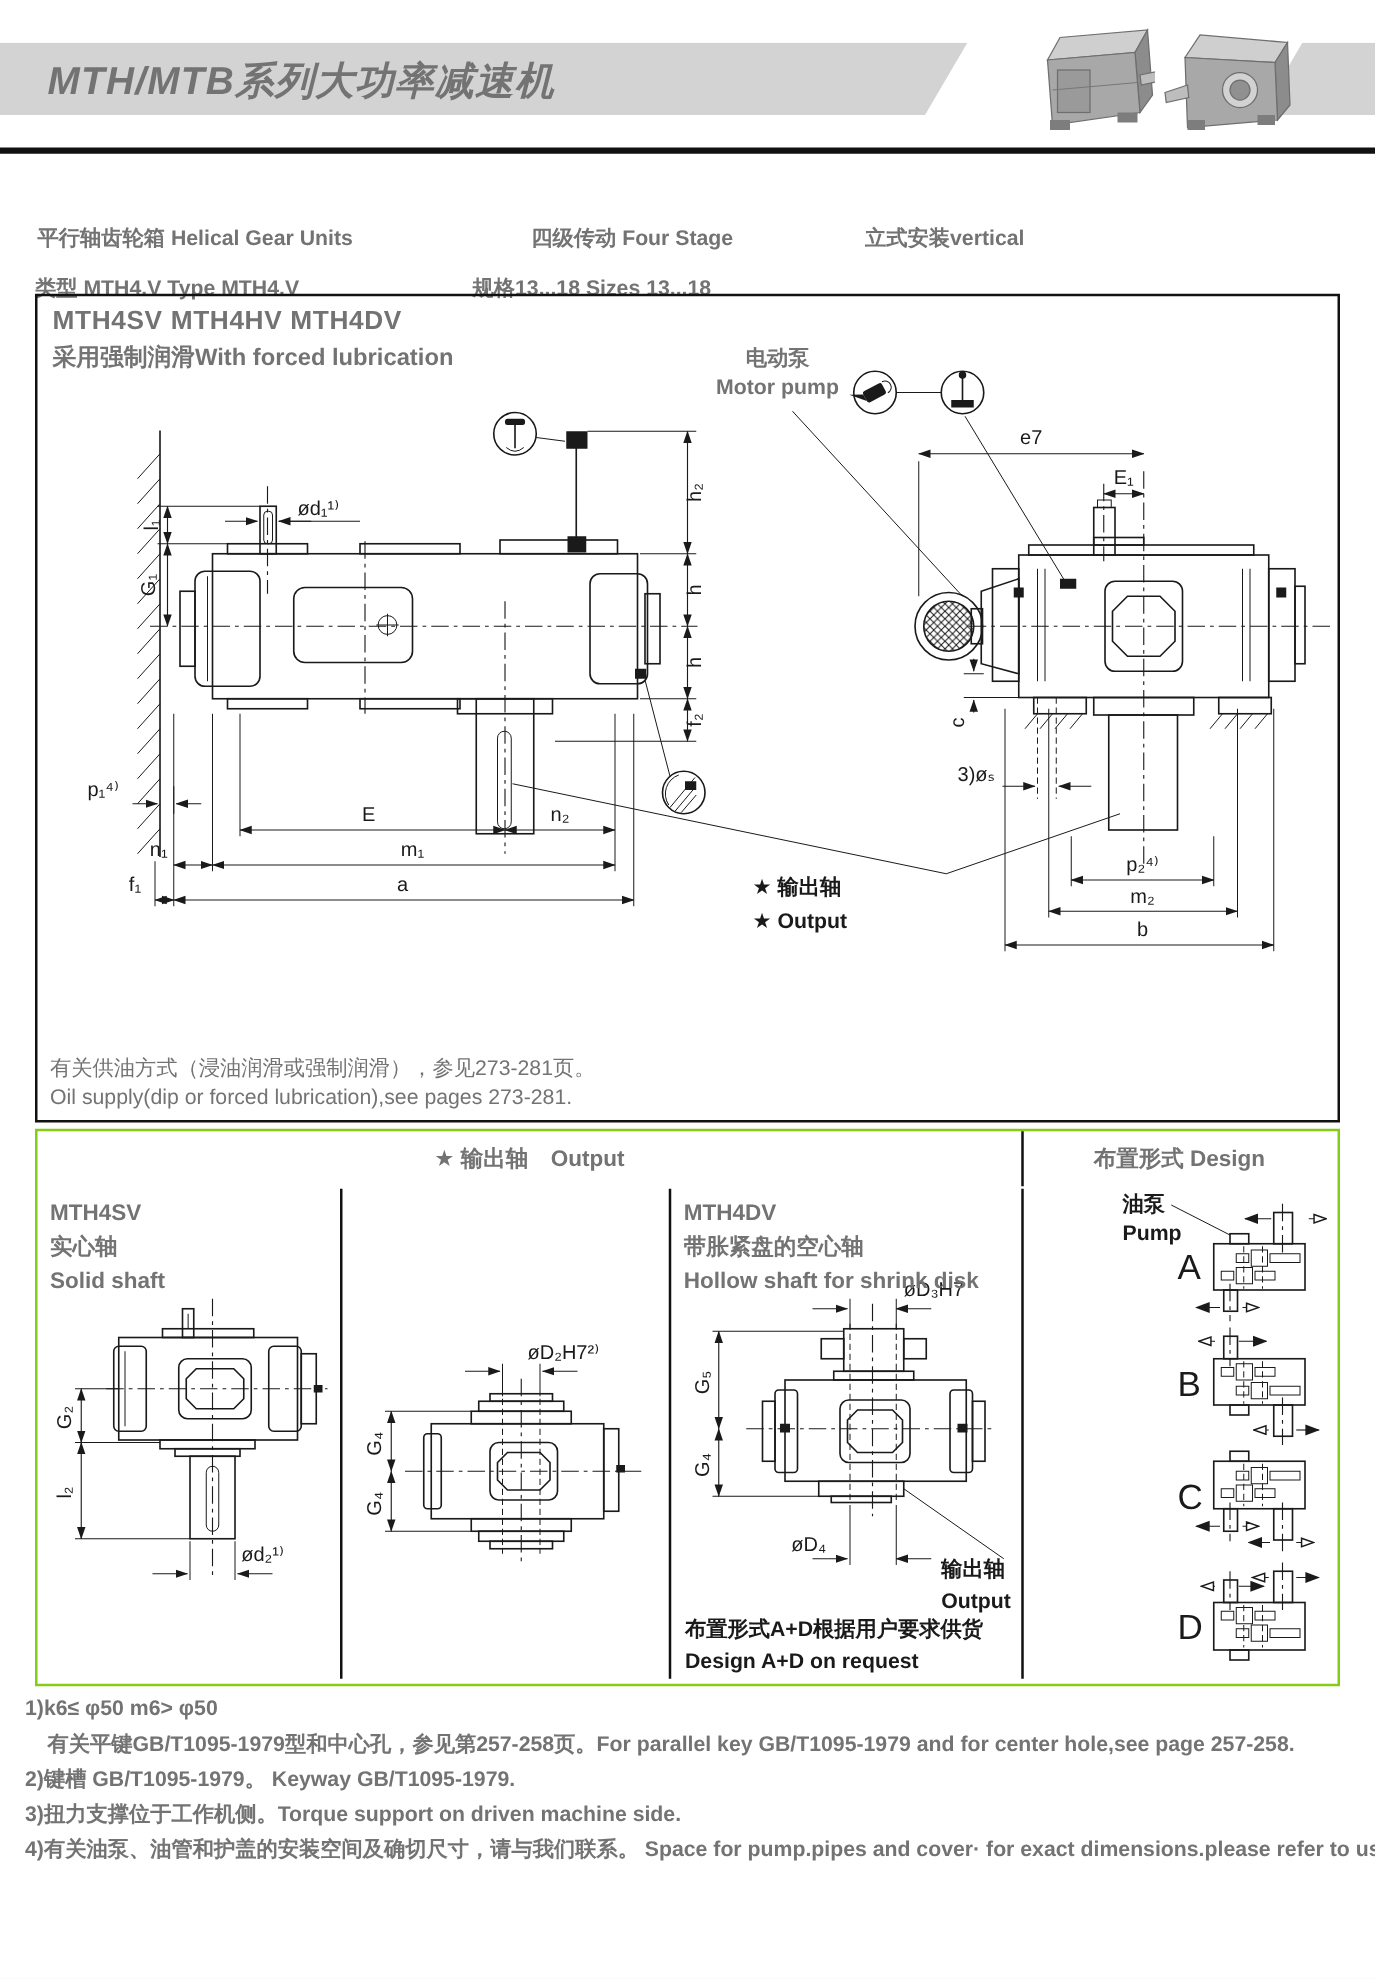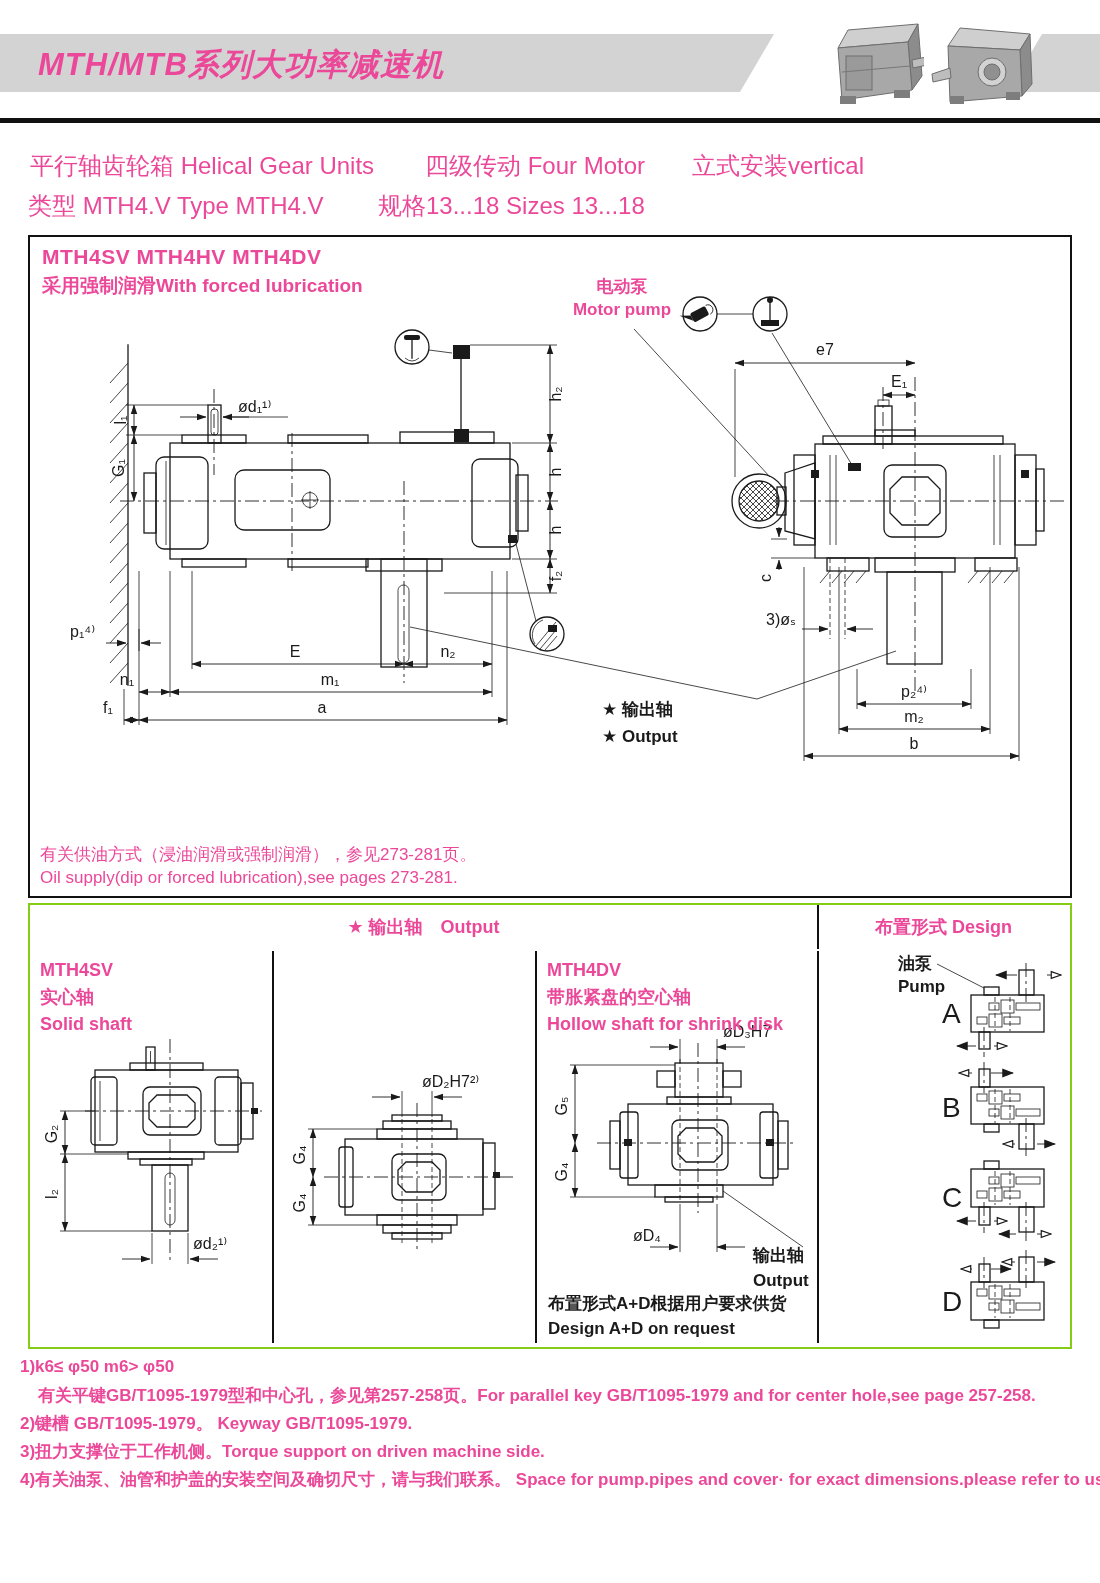--- a/index.html
+++ b/index.html
@@ -1,24 +1,24 @@
 <!DOCTYPE html>
 <html><head>
 <meta charset="utf-8">
 <style>
   html,body{margin:0;padding:0;background:#f3f3f3;}
   .page{position:relative;width:1100px;height:1583px;background:#ffffff;margin:0 auto;
-        font-family:"Liberation Sans","DejaVu Sans",sans-serif;color:#ec4899;overflow:hidden;}
+        font-family:"Liberation Sans","DejaVu Sans",sans-serif;color:#737373;overflow:hidden;}
   .abs{position:absolute;}
   .band{background:#d3d3d3;}
   .band-main{left:0;top:34px;width:774px;height:58px;clip-path:polygon(0 0,100% 0,calc(100% - 34px) 100%,0 100%);}
   .band-right{left:1008px;top:34px;width:92px;height:58px;clip-path:polygon(34px 0,100% 0,100% 100%,0 100%);}
   .page-title{left:38px;top:44px;font-size:31px;font-weight:bold;font-style:italic;letter-spacing:1px;}
   .rule{left:0;top:118px;width:1100px;height:5px;background:#111;}
-  .sub{font-size:24px;font-weight:normal;white-space:nowrap;}
+  .sub{font-size:17px;font-weight:bold;white-space:nowrap;margin-top:29px;}
   .mainbox{left:28px;top:235px;width:1040px;height:659px;border:2px solid #111;}
   .models-title{left:12px;top:8px;font-size:21px;font-weight:bold;letter-spacing:.5px;}
   .lube{left:12px;top:36px;font-size:19px;font-weight:bold;}
   .pump-label{left:512px;top:38px;width:160px;text-align:center;font-weight:bold;font-size:17px;line-height:23px;}
   .oilnote{left:10px;top:606px;font-size:17px;font-weight:normal;line-height:23px;}
   .dwg{left:0;top:0;width:1040px;height:659px;}
   .tbl{left:28px;top:903px;width:1040px;height:442px;border:2px solid #84cc16;}
   .th{top:0;height:44px;display:flex;align-items:center;justify-content:center;font-weight:bold;font-size:18px;}
   .th-output{left:0;width:787px;border-right:2px solid #111;}
   .th-design{left:789px;width:249px;}
@@ -85,21 +85,21 @@
     <circle cx="66" cy="60" r="14" fill="#d2d2d2" stroke="#6e6e6e"></circle>
     <circle cx="66" cy="60" r="8" fill="#909090" stroke="#6e6e6e"></circle>
     <polygon points="6,62 24,56 25,66 7,70" fill="#bdbdbd" stroke="#6e6e6e"></polygon>
     <rect x="24" y="84" width="14" height="8" fill="#7d7d7d"></rect>
       <rect x="80" y="80" width="14" height="8" fill="#7d7d7d"></rect>
   </svg>
 
   <div class="abs rule"></div>
 
   <span class="abs sub" style="left:30px;top:150px">平行轴齿轮箱 Helical Gear Units</span>
-  <span class="abs sub" style="left:425px;top:150px">四级传动 Four Motor</span>
+  <span class="abs sub" style="left:425px;top:150px">四级传动 Four Stage</span>
   <span class="abs sub" style="left:692px;top:150px">立式安装vertical</span>
   <span class="abs sub" style="left:28px;top:190px">类型 MTH4.V Type MTH4.V</span>
   <span class="abs sub" style="left:378px;top:190px">规格13...18 Sizes 13...18</span>
 
   <div class="abs mainbox">
     <svg class="abs dwg" viewBox="0 0 1040 659">
 
       <g>
         <path class="s" d="M98,108 V448" stroke-width="1.7"></path>
         <path class="thin" d="M98,126 l-18,20 M98,146 l-18,20 M98,166 l-18,20 M98,186 l-18,20 M98,206 l-18,20 M98,226 l-18,20 M98,246 l-18,20 M98,266 l-18,20 M98,286 l-18,20 M98,306 l-18,20 M98,326 l-18,20 M98,346 l-18,20 M98,366 l-18,20 M98,386 l-18,20 M98,406 l-18,20 M98,426 l-18,20"></path>

